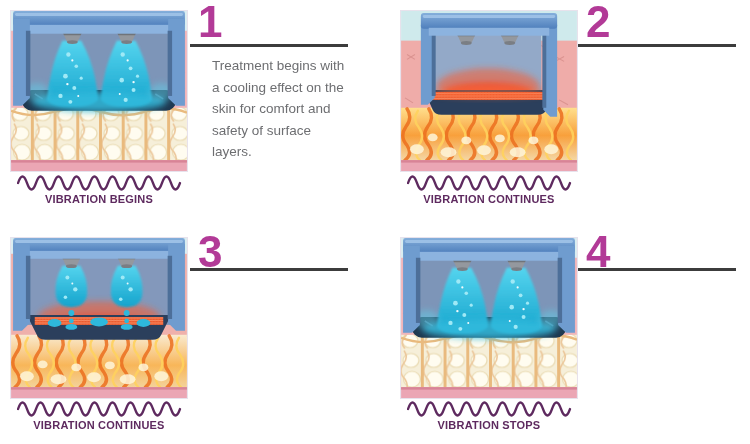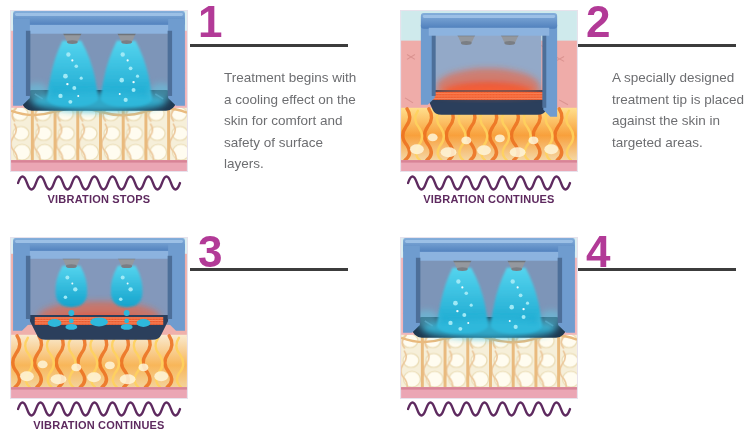--- a/index.html
+++ b/index.html
@@ -32,21 +32,21 @@
 
   .num{position:absolute;font-size:44px;font-weight:700;line-height:40px;color:#b23a97}
   .q-left .num{left:198px}.q-right .num{left:211px}
   .row1 .num{top:2px}.row2 .num{top:10px}
 
   .rule{position:absolute;width:158px;height:2.5px;background:#3c3c3c}
   .q-left .rule{left:190px}.q-right .rule{left:203px}
   .row1 .rule{top:44px}.row2 .rule{top:46px}
 
   .desc{
-    position:absolute;width:138px;margin:16px;
+    position:absolute;width:138px;margin:4px;
     font-size:13.5px;line-height:21.5px;color:#6d6e71;
   }
   .q-left .desc{left:208px}.q-right .desc{left:221px}
   .row1 .desc{top:51px}.row2 .desc{top:54px}
 </style>
 </head>
 <body>
 
 <svg width="0" height="0" style="position:absolute" aria-hidden="true">
   <defs>
@@ -282,39 +282,38 @@
 
   <section class="step s1 q-left row1">
     <figure class="illus" aria-label="cryogen-spray-cooling-skin-illustration">
       <svg class="art" viewBox="0 0 178 162">
           <use href="#illus-cryo"></use>
         </svg>
     </figure>
     <svg class="wave" viewBox="0 0 165 16">
       <path class="wavepath" d="M1,8 q4.5,-13 9,0 t9,0 t9,0 t9,0 t9,0 t9,0 t9,0 t9,0 t9,0 t9,0 t9,0 t9,0 t9,0 t9,0 t9,0 t9,0 t9,0 t9,0"></path>
     </svg>
-    <div class="vib">VIBRATION STOPS</div>
+    <div class="vib">VIBRATION BEGINS</div>
     <div class="num">1</div>
     <div class="rule"></div>
     <p class="desc">Treatment begins with a cooling effect on the skin for comfort and safety of surface layers.</p>
   </section>
 
   <section class="step s2 q-right row1">
     <figure class="illus" aria-label="treatment-tip-on-skin-illustration">
       <svg class="art" viewBox="0 0 178 162">
           <use href="#illus-tip"></use>
         </svg>
     </figure>
     <svg class="wave" viewBox="0 0 165 16">
       <path class="wavepath" d="M1,8 q4.5,-13 9,0 t9,0 t9,0 t9,0 t9,0 t9,0 t9,0 t9,0 t9,0 t9,0 t9,0 t9,0 t9,0 t9,0 t9,0 t9,0 t9,0 t9,0"></path>
     </svg>
     <div class="vib">VIBRATION CONTINUES</div>
     <div class="num">2</div>
     <div class="rule"></div>
-    <p class="desc">A specially designed treatment tip is placed against the skin in targeted areas.</p>
   </section>
 
   <section class="step s3 q-left row2">
     <figure class="illus" aria-label="radiofrequency-heating-tissue-illustration">
       <svg class="art" viewBox="0 0 178 162">
           <use href="#illus-rf"></use>
         </svg>
     </figure>
     <svg class="wave" viewBox="0 0 165 16">
       <path class="wavepath" d="M1,8 q4.5,-13 9,0 t9,0 t9,0 t9,0 t9,0 t9,0 t9,0 t9,0 t9,0 t9,0 t9,0 t9,0 t9,0 t9,0 t9,0 t9,0 t9,0 t9,0"></path>
@@ -326,17 +325,18 @@
 
   <section class="step s4 q-right row2">
     <figure class="illus" aria-label="cryogen-cooling-epidermis-illustration">
       <svg class="art" viewBox="0 0 178 162">
           <use href="#illus-cryo"></use>
         </svg>
     </figure>
     <svg class="wave" viewBox="0 0 165 16">
       <path class="wavepath" d="M1,8 q4.5,-13 9,0 t9,0 t9,0 t9,0 t9,0 t9,0 t9,0 t9,0 t9,0 t9,0 t9,0 t9,0 t9,0 t9,0 t9,0 t9,0 t9,0 t9,0"></path>
     </svg>
+    <div class="vib">VIBRATION STOPS</div>
     <div class="num">4</div>
     <div class="rule"></div>
   </section>
 
 </div>
 
 </body></html>

